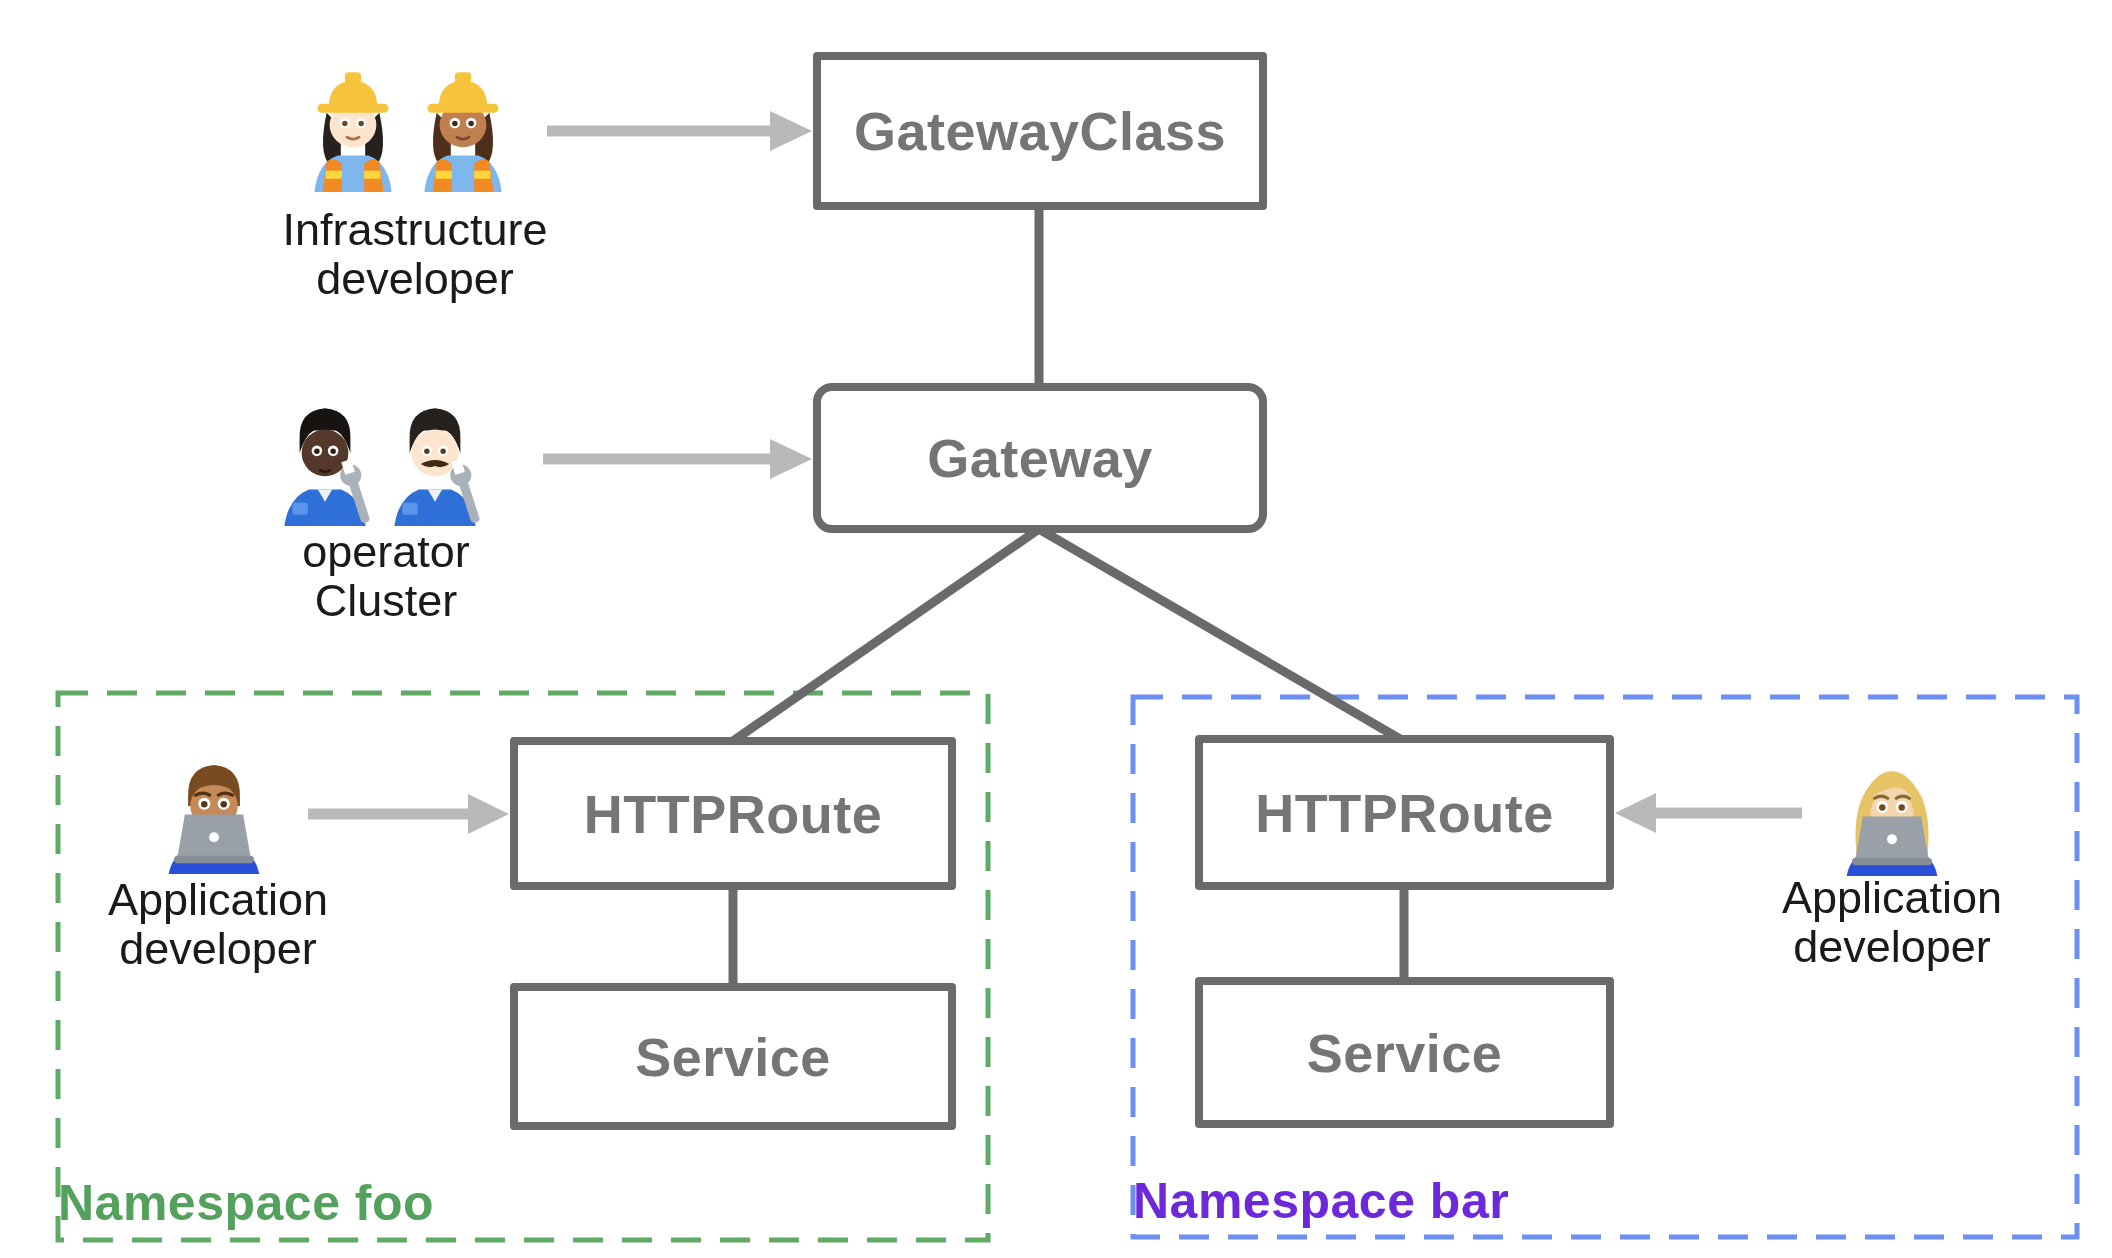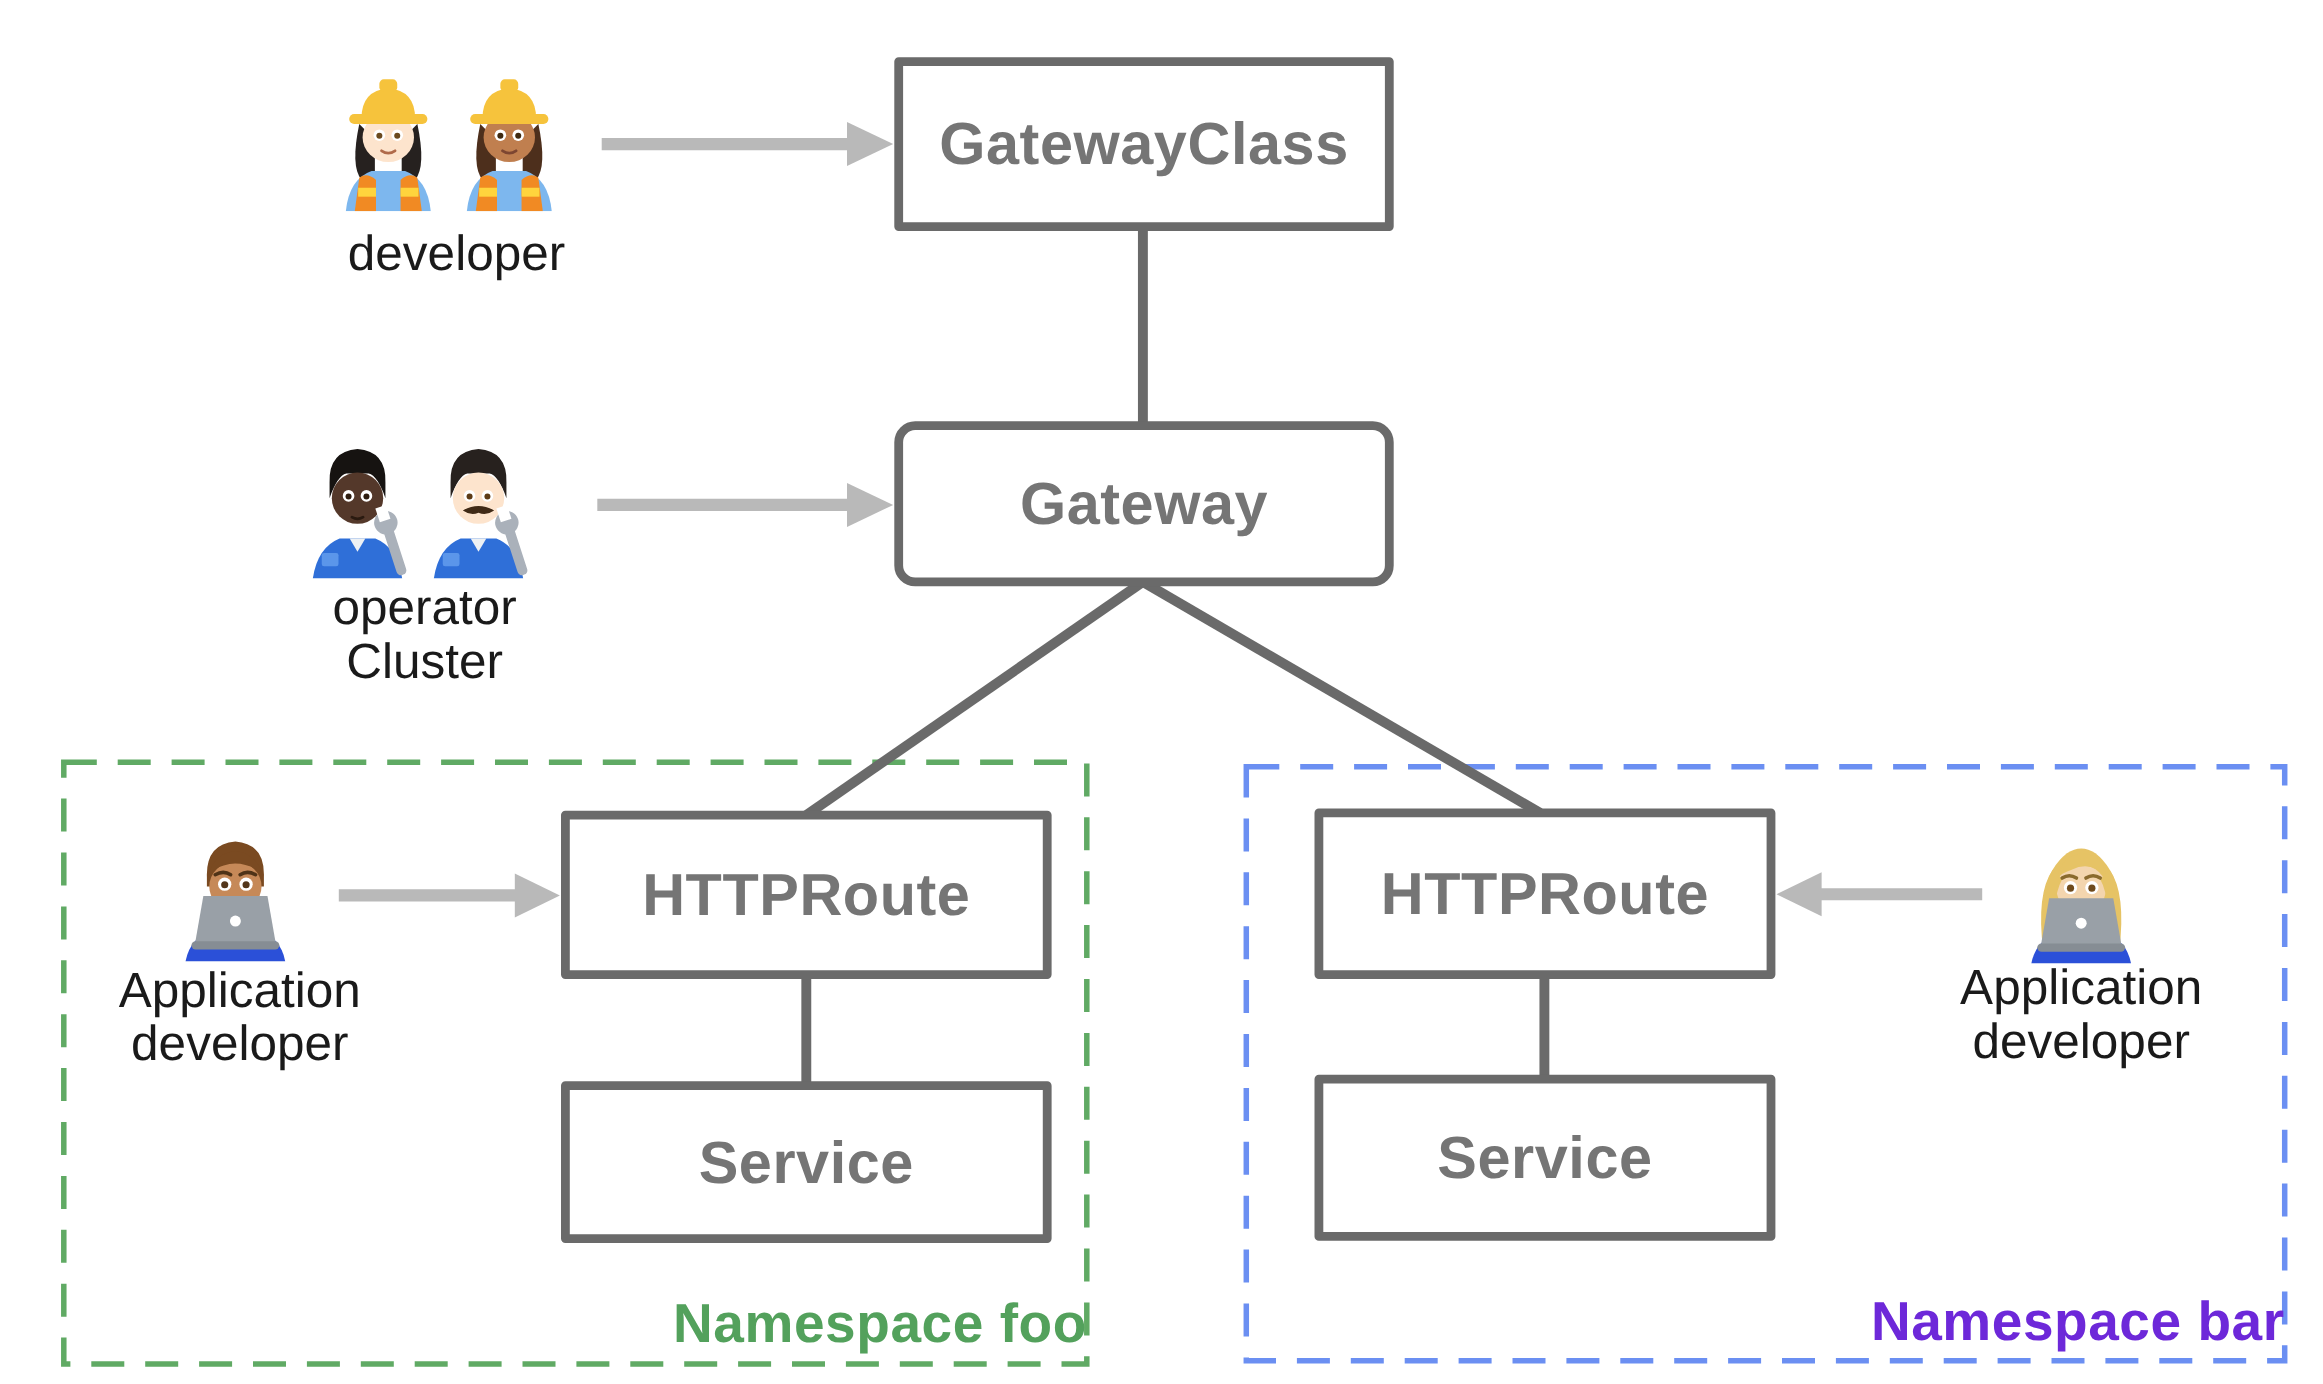--- a/index.html
+++ b/index.html
@@ -17,21 +17,21 @@
     display:flex;align-items:center;justify-content:center;
     font-weight:700;font-size:54px;color:#757575;letter-spacing:0.5px;
   }
   .conn{stroke:#6a6a6a;stroke-width:9;fill:none;}
   .arrow-line{stroke:#b9b9b9;stroke-width:11;fill:none;}
   .arrow-head{fill:#b9b9b9;stroke:none;}
   .ns-rect{fill:none;stroke-width:5;stroke-dasharray:30 19;}
   .ns-rect.foo{stroke:#60aa64;}
   .ns-rect.bar{stroke:#6b8ff2;}
   .ns-label{
-    position:absolute;z-index:2;text-align:right;
+    position:absolute;z-index:2;text-align:left;
     font-weight:700;font-size:50px;letter-spacing:0.5px;
   }
   .ns-label.foo{color:#53a15c;}
   .ns-label.bar{color:#6d28d9;}
   .persona-icons{position:absolute;z-index:2;display:flex;gap:8px;align-items:flex-end;}
   .persona-label{
     position:absolute;z-index:2;text-align:center;
     font-size:45px;line-height:1.08;color:#1a1a1a;
   }
 </style>
@@ -117,20 +117,21 @@
       <rect x="15" y="41" width="70" height="9" rx="4.5" fill="#f6c33c"></rect>
       <rect x="42" y="10" width="16" height="11" rx="4" fill="#f6c33c"></rect>
       <path d="M12,128 Q15,99 35,92 L65,92 Q85,99 88,128 Z" fill="#7db7ee"></path>
       <path d="M20,128 L24,98 Q31,93 39,100 L39,128 Z" fill="#f18a23"></path>
       <path d="M80,128 L76,98 Q69,93 61,100 L61,128 Z" fill="#f18a23"></path>
       <rect x="23" y="107" width="16" height="8" fill="#ffd43d"></rect>
       <rect x="61" y="107" width="16" height="8" fill="#ffd43d"></rect>
     </svg>
   </div>
   <div class="persona-label" style="left:215px;top:206px;width:400px;">
+    <div>Infrastructure</div>
     <div>developer</div>
   </div>
 
   <div class="persona-icons" style="left:274px;top:396px;">
     <svg width="102" height="130" viewBox="0 0 100 128">
       <path d="M25,42 Q24,14 50,12 Q76,14 75,42 L75,56 Q68,36 60,34 L40,34 Q32,36 25,56 Z" fill="#161311"></path>
       <ellipse cx="50" cy="56" rx="23" ry="23" fill="#54382a"></ellipse>
       <circle cx="42" cy="54" r="5.2" fill="#fff"></circle>
         <circle cx="58" cy="54" r="5.2" fill="#fff"></circle>
       <circle cx="42" cy="54.5" r="2.7" fill="#2e1d10"></circle>

